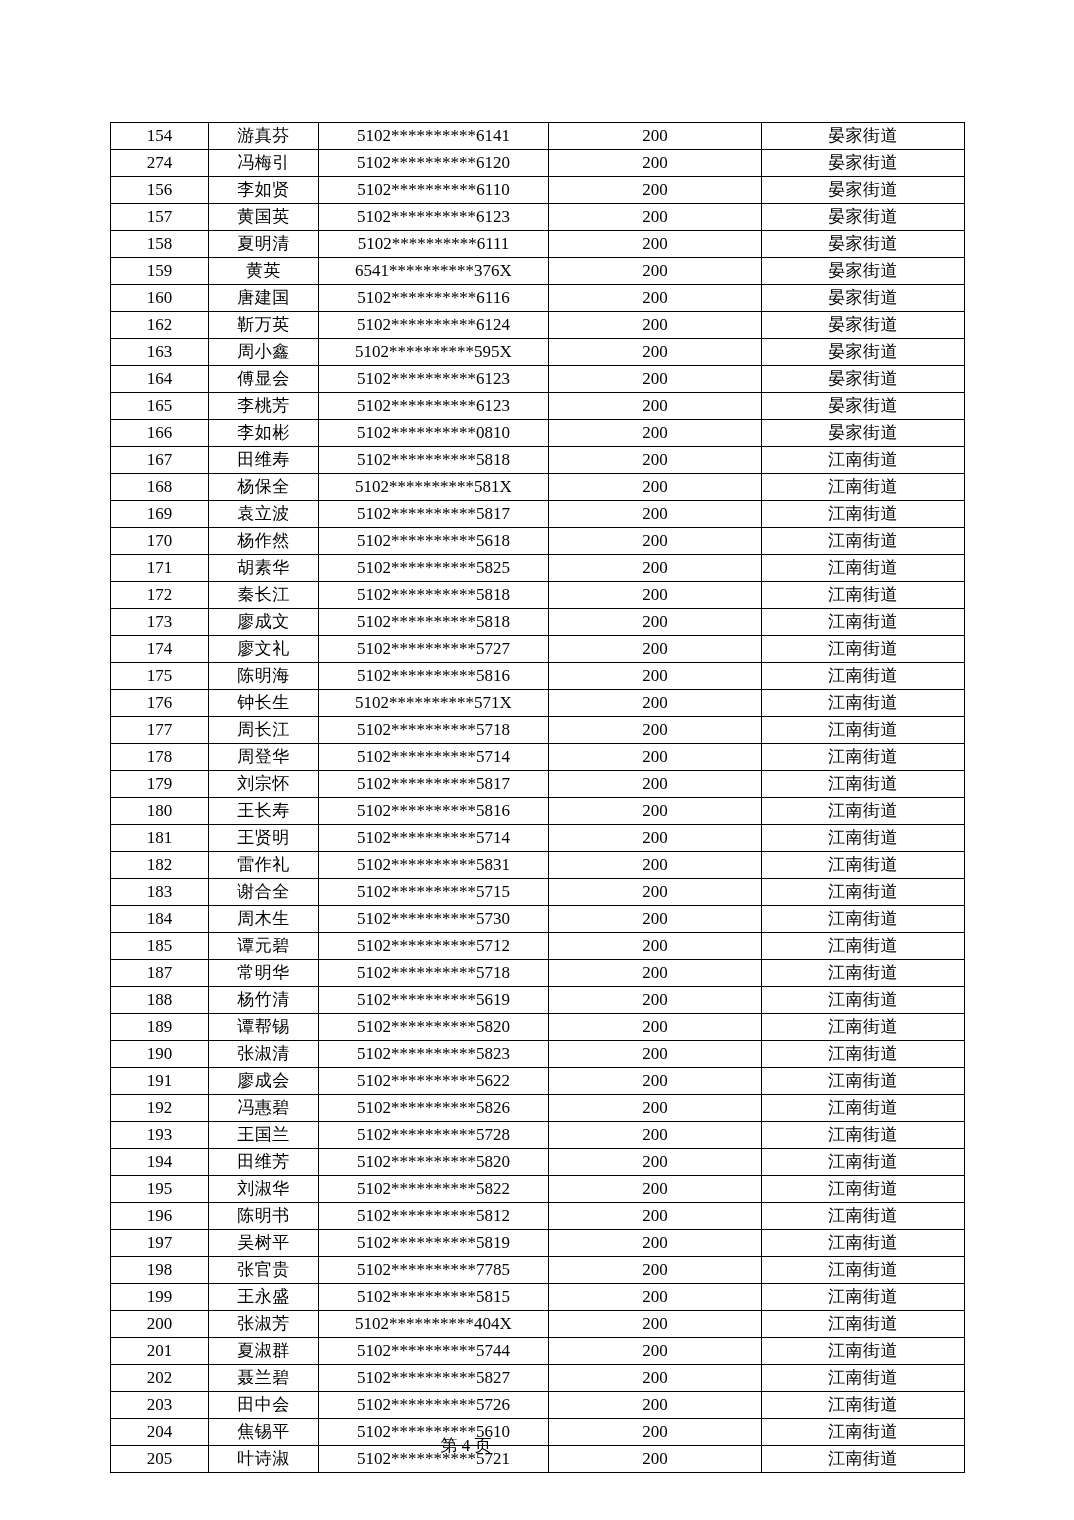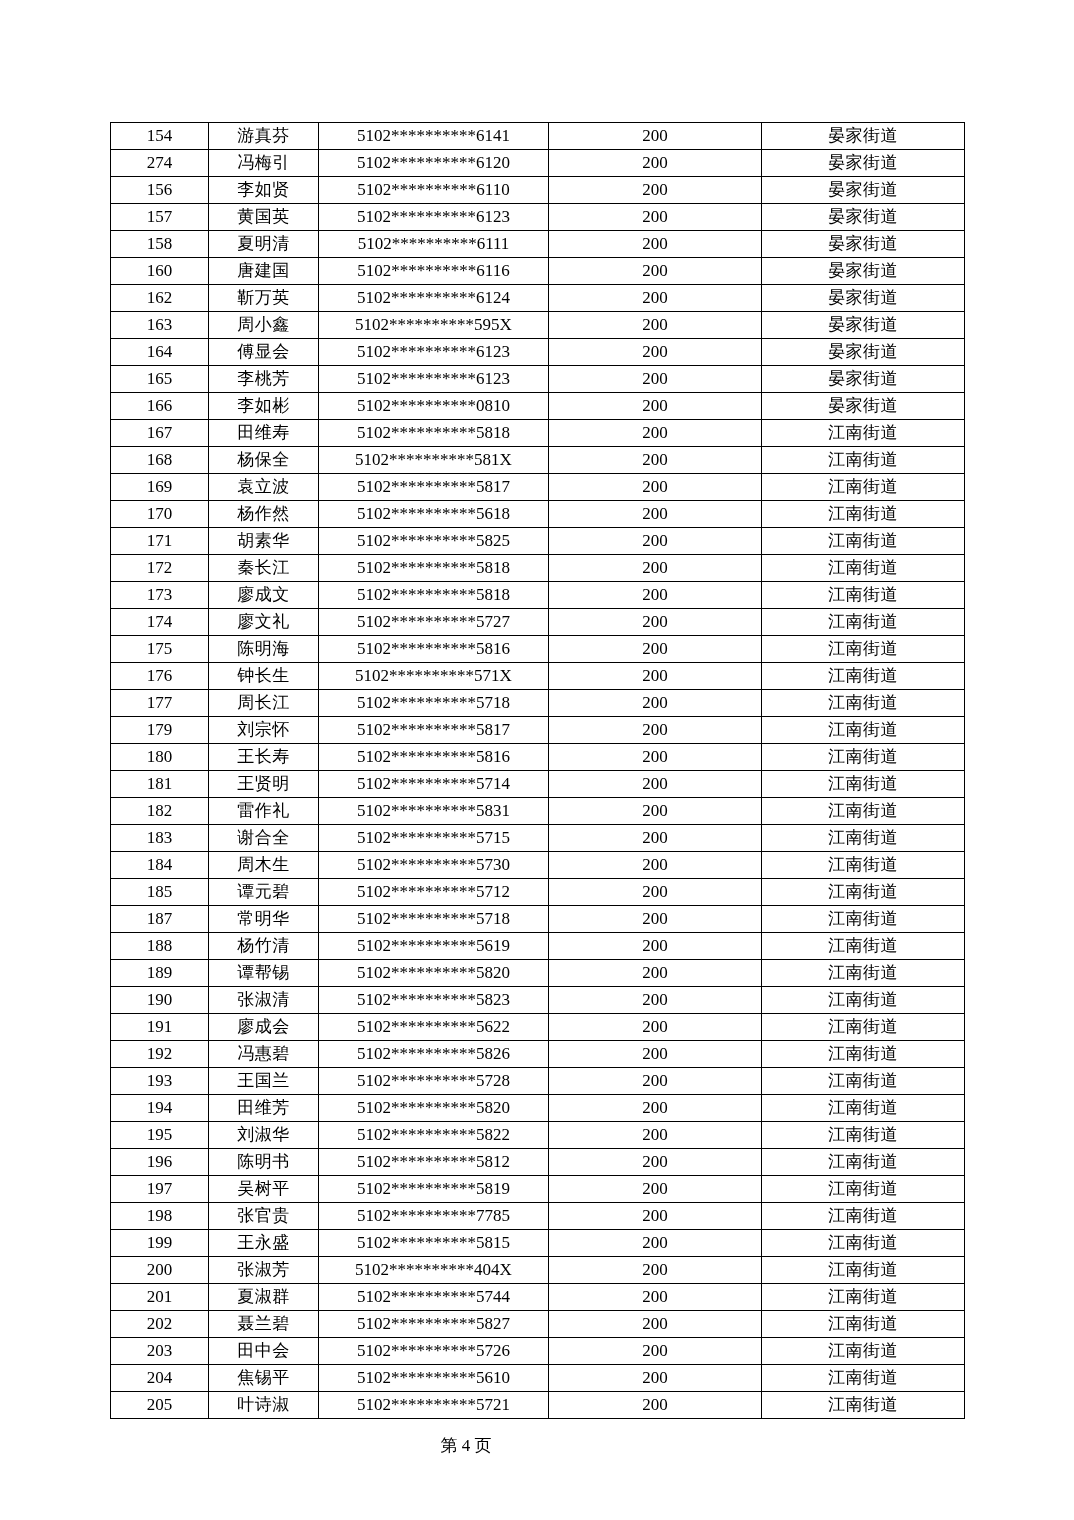--- a/index.html
+++ b/index.html
@@ -104,20 +104,27 @@
           <td class="area">晏家街道</td>
         </tr>
         <tr>
           <td class="idx">158</td>
           <td class="name">夏明清</td>
           <td class="id">5102**********6111</td>
           <td class="amt">200</td>
           <td class="area">晏家街道</td>
         </tr>
         <tr>
+          <td class="idx">159</td>
+          <td class="name">黄英</td>
+          <td class="id">6541**********376X</td>
+          <td class="amt">200</td>
+          <td class="area">晏家街道</td>
+        </tr>
+        <tr>
           <td class="idx">160</td>
           <td class="name">唐建国</td>
           <td class="id">5102**********6116</td>
           <td class="amt">200</td>
           <td class="area">晏家街道</td>
         </tr>
         <tr>
           <td class="idx">162</td>
           <td class="name">靳万英</td>
           <td class="id">5102**********6124</td>
@@ -219,20 +226,27 @@
           <td class="idx">176</td>
           <td class="name">钟长生</td>
           <td class="id">5102**********571X</td>
           <td class="amt">200</td>
           <td class="area">江南街道</td>
         </tr>
         <tr>
           <td class="idx">177</td>
           <td class="name">周长江</td>
           <td class="id">5102**********5718</td>
+          <td class="amt">200</td>
+          <td class="area">江南街道</td>
+        </tr>
+        <tr>
+          <td class="idx">178</td>
+          <td class="name">周登华</td>
+          <td class="id">5102**********5714</td>
           <td class="amt">200</td>
           <td class="area">江南街道</td>
         </tr>
         <tr>
           <td class="idx">179</td>
           <td class="name">刘宗怀</td>
           <td class="id">5102**********5817</td>
           <td class="amt">200</td>
           <td class="area">江南街道</td>
         </tr>

